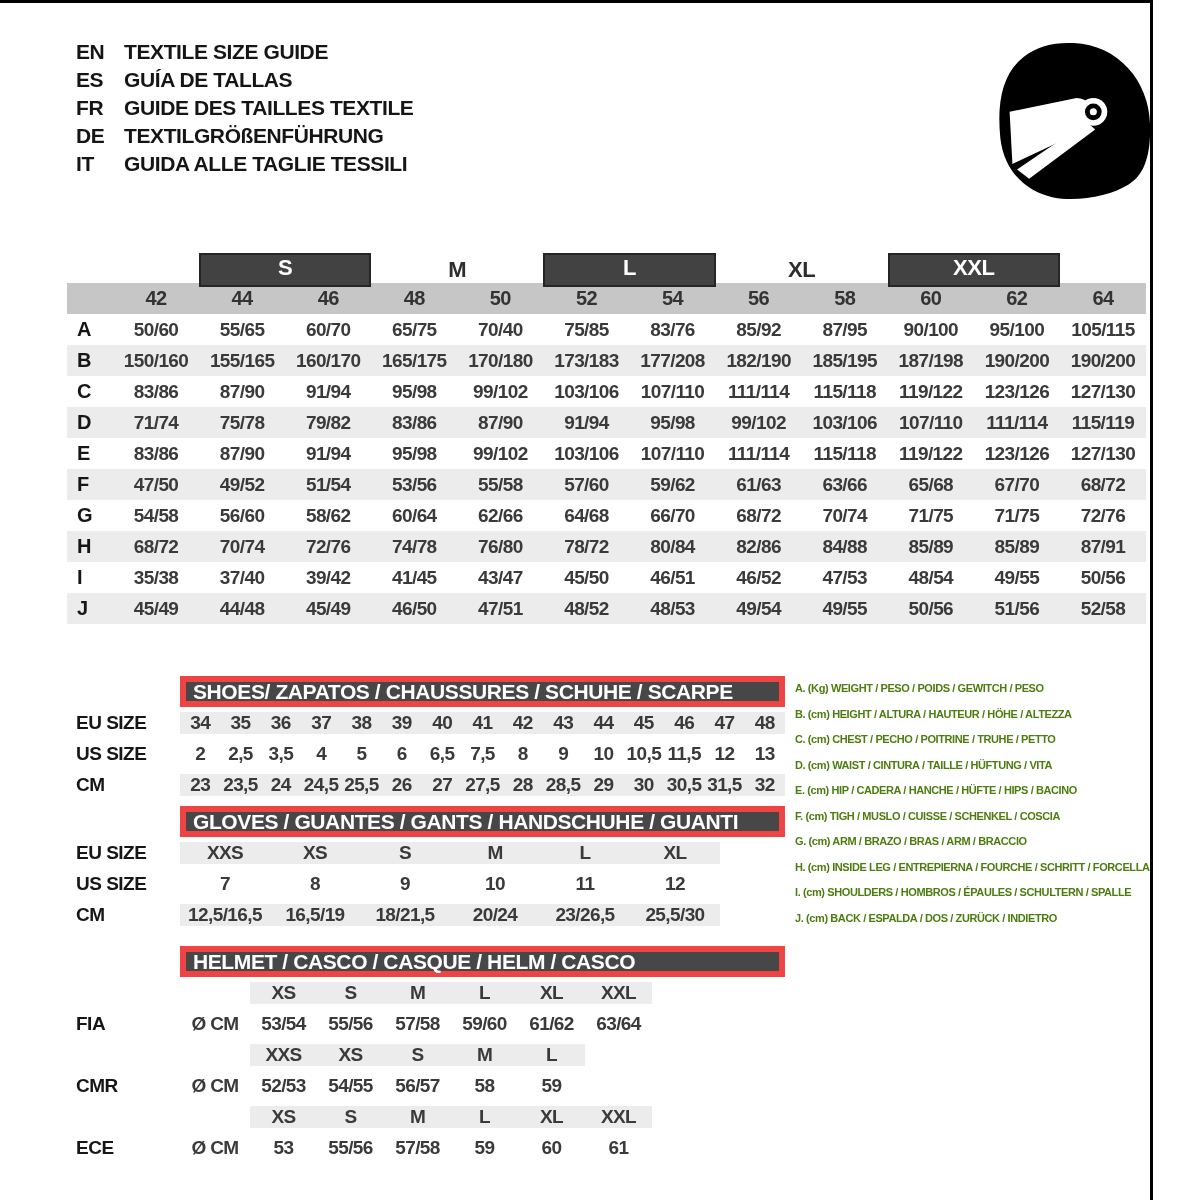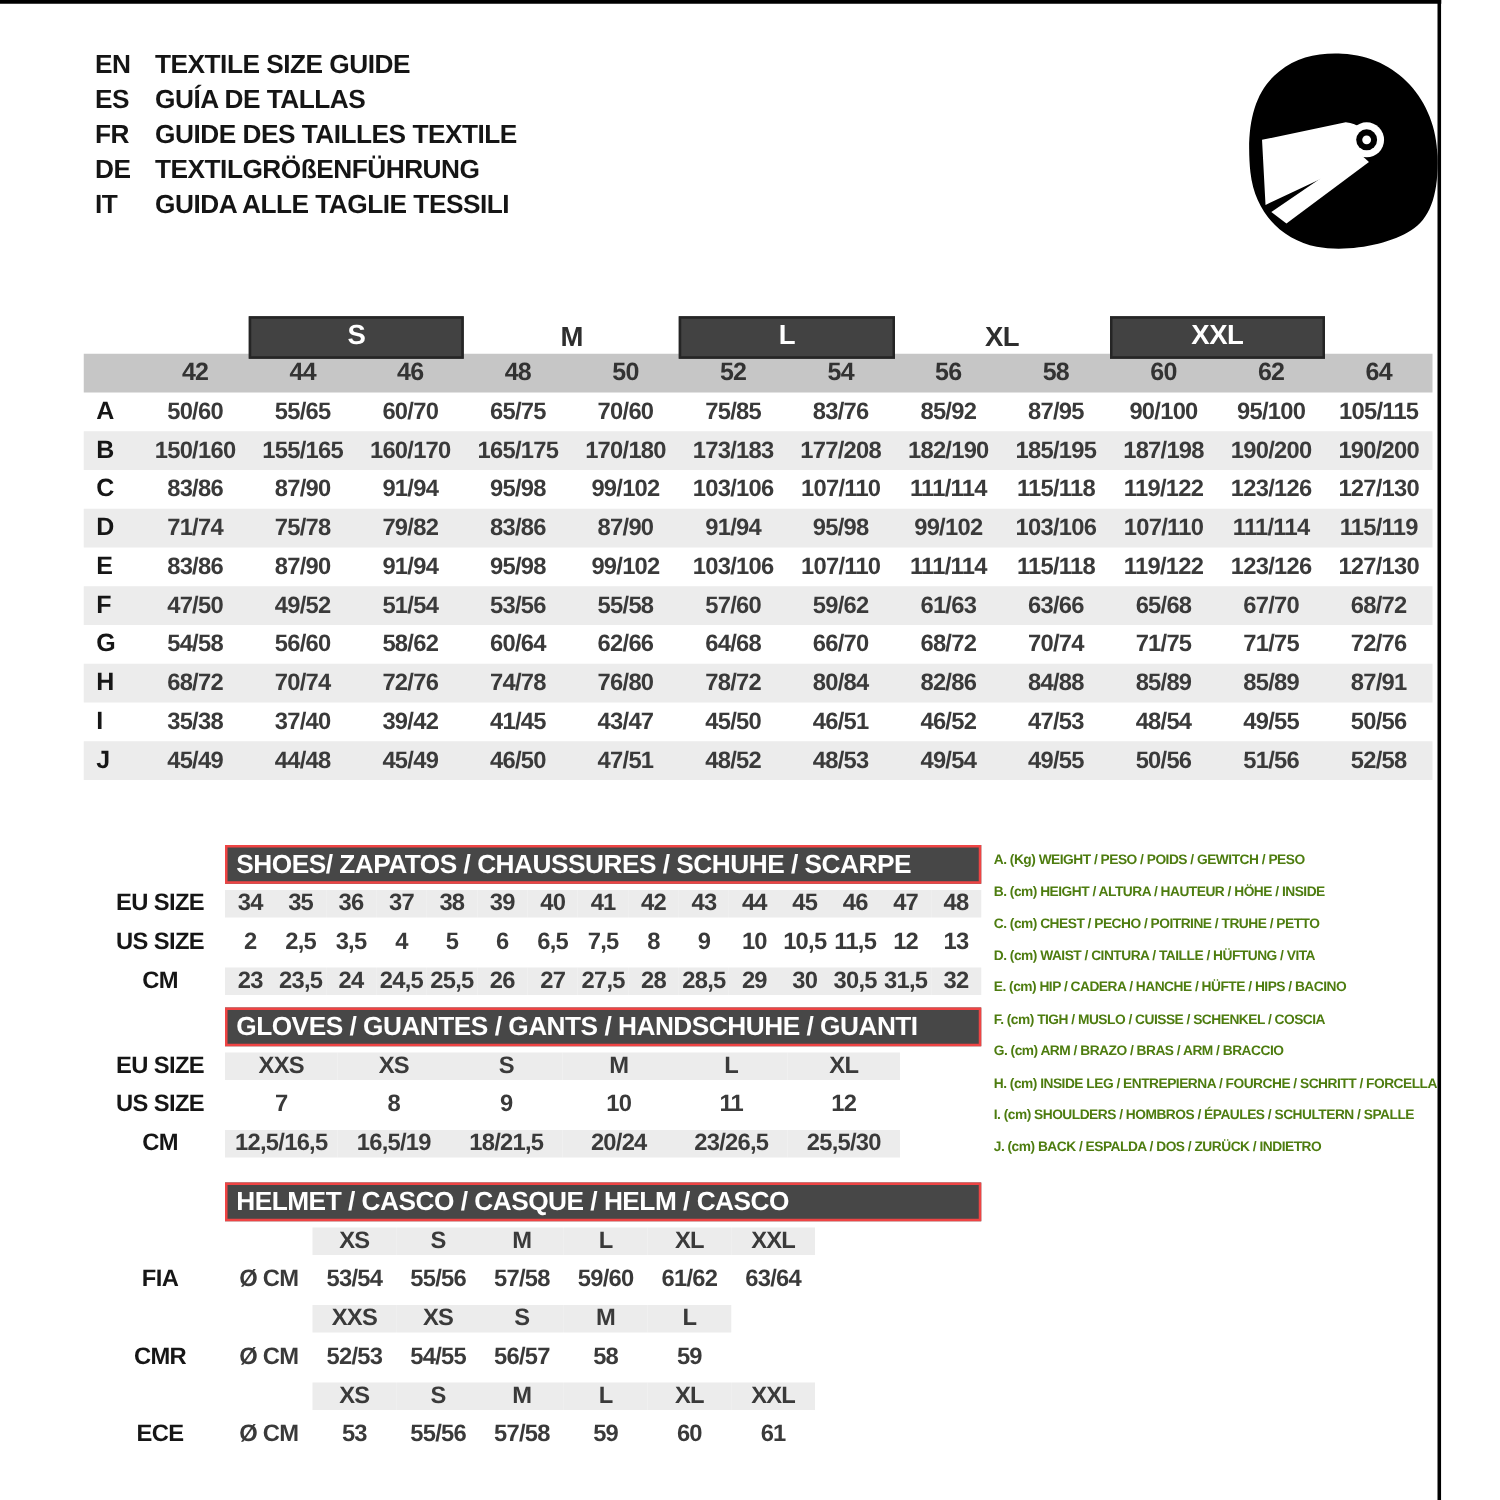--- a/index.html
+++ b/index.html
@@ -25,25 +25,25 @@
   .mrow .c{font-weight:bold;font-size:19px;color:#3a3a3a;letter-spacing:-0.6px;white-space:nowrap;}
   .mnums .c{font-size:20px;color:#333;}
   .stripe{background:#ececec;}
   .sg{height:30px;line-height:30px;font-weight:bold;font-size:22px;letter-spacing:-0.4px;}
   .sg.boxed{background:#424242;border:2px solid #252525;color:#fff;line-height:26px;}
   .sg.plain{color:#2e2e2e;}
 
   
   .section{position:absolute;left:60px;width:725px;}
   .trow{display:grid;height:31px;align-items:center;text-align:center;}
-  .trow .lab{text-align:center;padding-left:16px;font-weight:bold;font-size:19px;color:#161616;letter-spacing:-0.5px;}
+  .trow .lab{text-align:left;padding-left:16px;font-weight:bold;font-size:19px;color:#161616;letter-spacing:-0.5px;}
   .trow .c{font-weight:bold;font-size:19px;color:#3a3a3a;letter-spacing:-0.6px;white-space:nowrap;}
   .rg > .c{background:#ececec;}
   .titlebar{grid-template-columns:120px 1fr;height:31px;}
-  .titlebar .bar{height:31px;background:#474747;border:2px solid #ef4444;box-sizing:border-box;
+  .titlebar .bar{height:31px;background:#474747;border:6px solid #ef4444;box-sizing:border-box;
                  color:#fff;font-weight:bold;font-size:21px;letter-spacing:-0.4px;
                  display:flex;align-items:center;padding-left:7px;text-align:left;}
   .shoes-row{grid-template-columns:120px repeat(15,1fr);}
   .gloves-row{grid-template-columns:120px repeat(6,90px) 65px;}
   .helmet-row{grid-template-columns:120px 70px repeat(6,67px) 1fr;}
 
   
   .legend{position:absolute;left:795px;top:676px;width:392px;}
   .legend-item{font-weight:bold;font-size:11px;line-height:25.5px;color:#4d7c0f;letter-spacing:-0.4px;}
 </style>
@@ -108,21 +108,21 @@
         <div class="c">60</div>
         <div class="c">62</div>
         <div class="c">64</div>
       </div>
       <div class="mrow">
         <div class="lab">A</div>
         <div class="c">50/60</div>
         <div class="c">55/65</div>
         <div class="c">60/70</div>
         <div class="c">65/75</div>
-        <div class="c">70/60</div>
+        <div class="c">70/40</div>
         <div class="c">75/85</div>
         <div class="c">83/76</div>
         <div class="c">85/92</div>
         <div class="c">87/95</div>
         <div class="c">90/100</div>
         <div class="c">95/100</div>
         <div class="c">105/115</div>
       </div>
       <div class="mrow stripe">
         <div class="lab">B</div>
@@ -425,21 +425,21 @@
         <div class="c">57/58</div>
         <div class="c">59</div>
         <div class="c">60</div>
         <div class="c">61</div>
         <div class="c"></div>
       </div>
     </div>
 
   <div class="legend" id="legend">
       <div class="legend-item"><span>A.</span> <span>(Kg)</span> <span>WEIGHT / PESO / POIDS / GEWITCH / PESO</span> </div>
-      <div class="legend-item"><span>B.</span> <span>(cm)</span> <span>HEIGHT / ALTURA / HAUTEUR / HÖHE / INSIDE</span> </div>
+      <div class="legend-item"><span>B.</span> <span>(cm)</span> <span>HEIGHT / ALTURA / HAUTEUR / HÖHE / ALTEZZA</span> </div>
       <div class="legend-item"><span>C.</span> <span>(cm)</span> <span>CHEST / PECHO / POITRINE / TRUHE / PETTO</span> </div>
       <div class="legend-item"><span>D.</span> <span>(cm)</span> <span>WAIST / CINTURA / TAILLE / HÜFTUNG / VITA</span> </div>
       <div class="legend-item"><span>E.</span> <span>(cm)</span> <span>HIP / CADERA / HANCHE / HÜFTE / HIPS /  BACINO</span> </div>
       <div class="legend-item"><span>F.</span> <span>(cm)</span> <span>TIGH / MUSLO / CUISSE / SCHENKEL / COSCIA</span> </div>
       <div class="legend-item"><span>G.</span> <span>(cm)</span> <span>ARM / BRAZO / BRAS / ARM / BRACCIO</span> </div>
       <div class="legend-item"><span>H.</span> <span>(cm)</span> <span>INSIDE LEG / ENTREPIERNA / FOURCHE / SCHRITT / FORCELLA</span> </div>
       <div class="legend-item"><span>I.</span> <span>(cm)</span> <span>SHOULDERS / HOMBROS / ÉPAULES / SCHULTERN / SPALLE</span> </div>
       <div class="legend-item"><span>J.</span> <span>(cm)</span> <span>BACK / ESPALDA / DOS / ZURÜCK / INDIETRO</span> </div>
     </div>
 </div>

